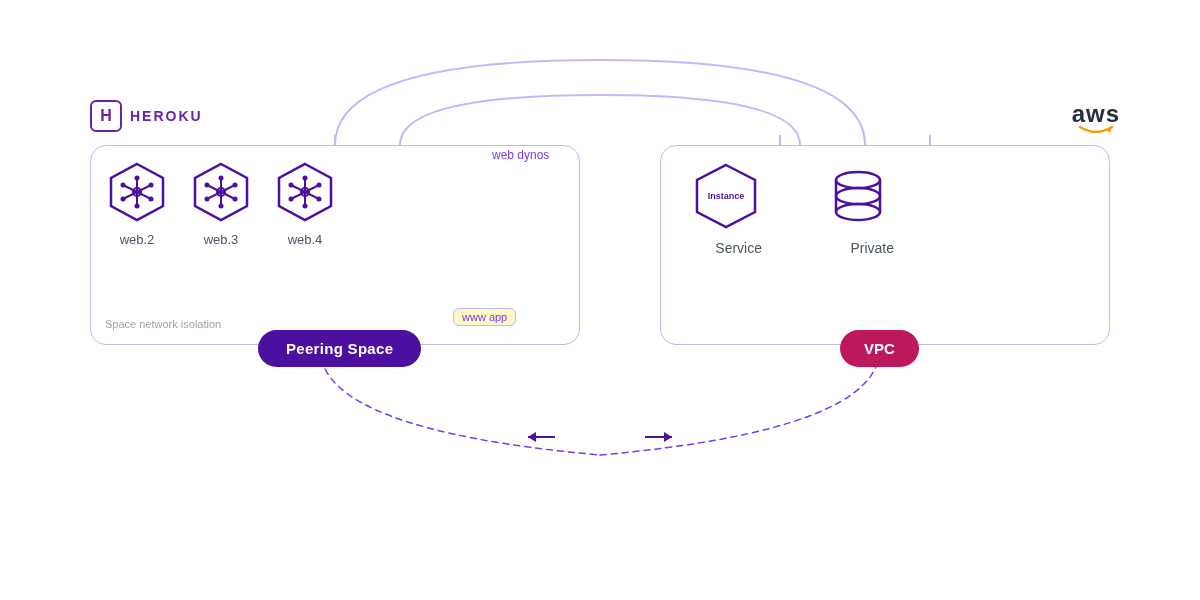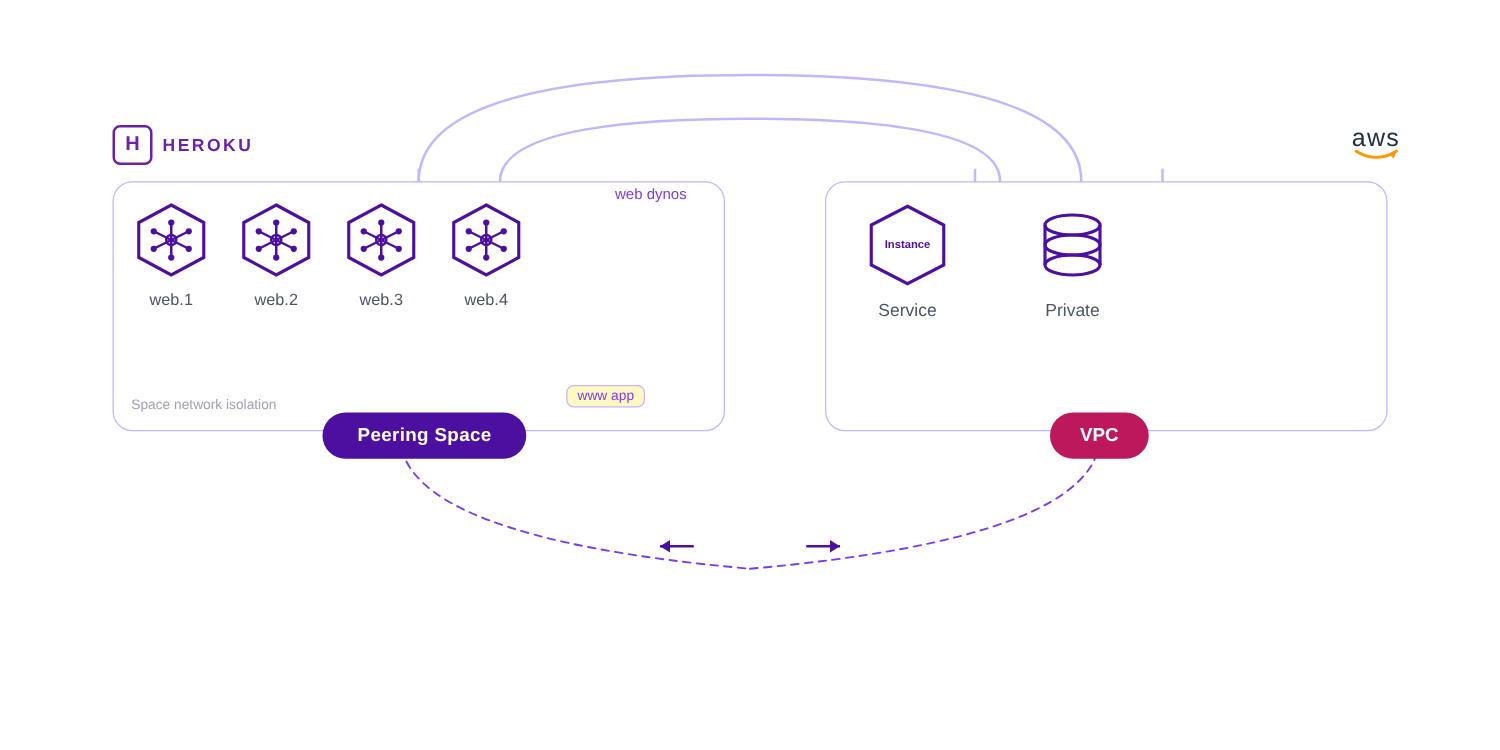--- a/index.html
+++ b/index.html
@@ -48,22 +48,22 @@
 
     
     .aws-logo {
       position: absolute;
       top: 100px;
       right: 80px;
       color: #232F3E;
       font-size: 13px;
     }
     .aws-logo-text {
-      font-weight: 400;
-      font-size: 20px;
+      font-weight: 700;
+      font-size: 24px;
       color: #232F3E;
       letter-spacing: 1px;
     }
     .aws-smile {
       color: #FF9900;
       font-size: 10px;
       text-align: center;
       margin-top: -4px;
     }
 
@@ -163,21 +163,21 @@
       top: 160px;
       left: 690px;
       display: flex;
       gap: 60px;
       align-items: flex-start;
     }
 
     .service-item {
       display: flex;
       flex-direction: column;
-      align-items: center;
+      align-items: flex-end;
       gap: 8px;
     }
 
     .service-label {
       font-size: 14px;
       color: #4B5563;
       font-weight: 500;
     }
 
     
@@ -293,37 +293,20 @@
   <div class="private-space-box"></div>
 
   <div class="web-dynos-label">web dynos</div>
 
   <div class="strong-network-label">Space network isolation</div>
 
   <div class="www-app-badge">www app</div>
 
   <div class="dynos-row">
 
-    <div class="dyno-item">
-      <svg class="dyno-hex" viewBox="0 0 64 64">
-        <polygon points="32,4 58,18 58,46 32,60 6,46 6,18" fill="none" stroke="#4C0FA0" stroke-width="2.5"></polygon>
-
-        <line x1="32" y1="18" x2="32" y2="46" stroke="#4C0FA0" stroke-width="2"></line>
-        <line x1="18" y1="25" x2="46" y2="39" stroke="#4C0FA0" stroke-width="2"></line>
-        <line x1="46" y1="25" x2="18" y2="39" stroke="#4C0FA0" stroke-width="2"></line>
-        <circle cx="32" cy="32" r="4" fill="none" stroke="#4C0FA0" stroke-width="2"></circle>
-        <circle cx="32" cy="18" r="2.5" fill="#4C0FA0"></circle>
-        <circle cx="32" cy="46" r="2.5" fill="#4C0FA0"></circle>
-        <circle cx="18" cy="25" r="2.5" fill="#4C0FA0"></circle>
-        <circle cx="46" cy="39" r="2.5" fill="#4C0FA0"></circle>
-        <circle cx="46" cy="25" r="2.5" fill="#4C0FA0"></circle>
-        <circle cx="18" cy="39" r="2.5" fill="#4C0FA0"></circle>
-      </svg>
-      <span class="dyno-label">web.1</span>
-    </div>
 
     <div class="dyno-item">
       <svg class="dyno-hex" viewBox="0 0 64 64">
         <polygon points="32,4 58,18 58,46 32,60 6,46 6,18" fill="none" stroke="#4C0FA0" stroke-width="2.5"></polygon>
         <line x1="32" y1="18" x2="32" y2="46" stroke="#4C0FA0" stroke-width="2"></line>
         <line x1="18" y1="25" x2="46" y2="39" stroke="#4C0FA0" stroke-width="2"></line>
         <line x1="46" y1="25" x2="18" y2="39" stroke="#4C0FA0" stroke-width="2"></line>
         <circle cx="32" cy="32" r="4" fill="none" stroke="#4C0FA0" stroke-width="2"></circle>
         <circle cx="32" cy="18" r="2.5" fill="#4C0FA0"></circle>
         <circle cx="32" cy="46" r="2.5" fill="#4C0FA0"></circle>

